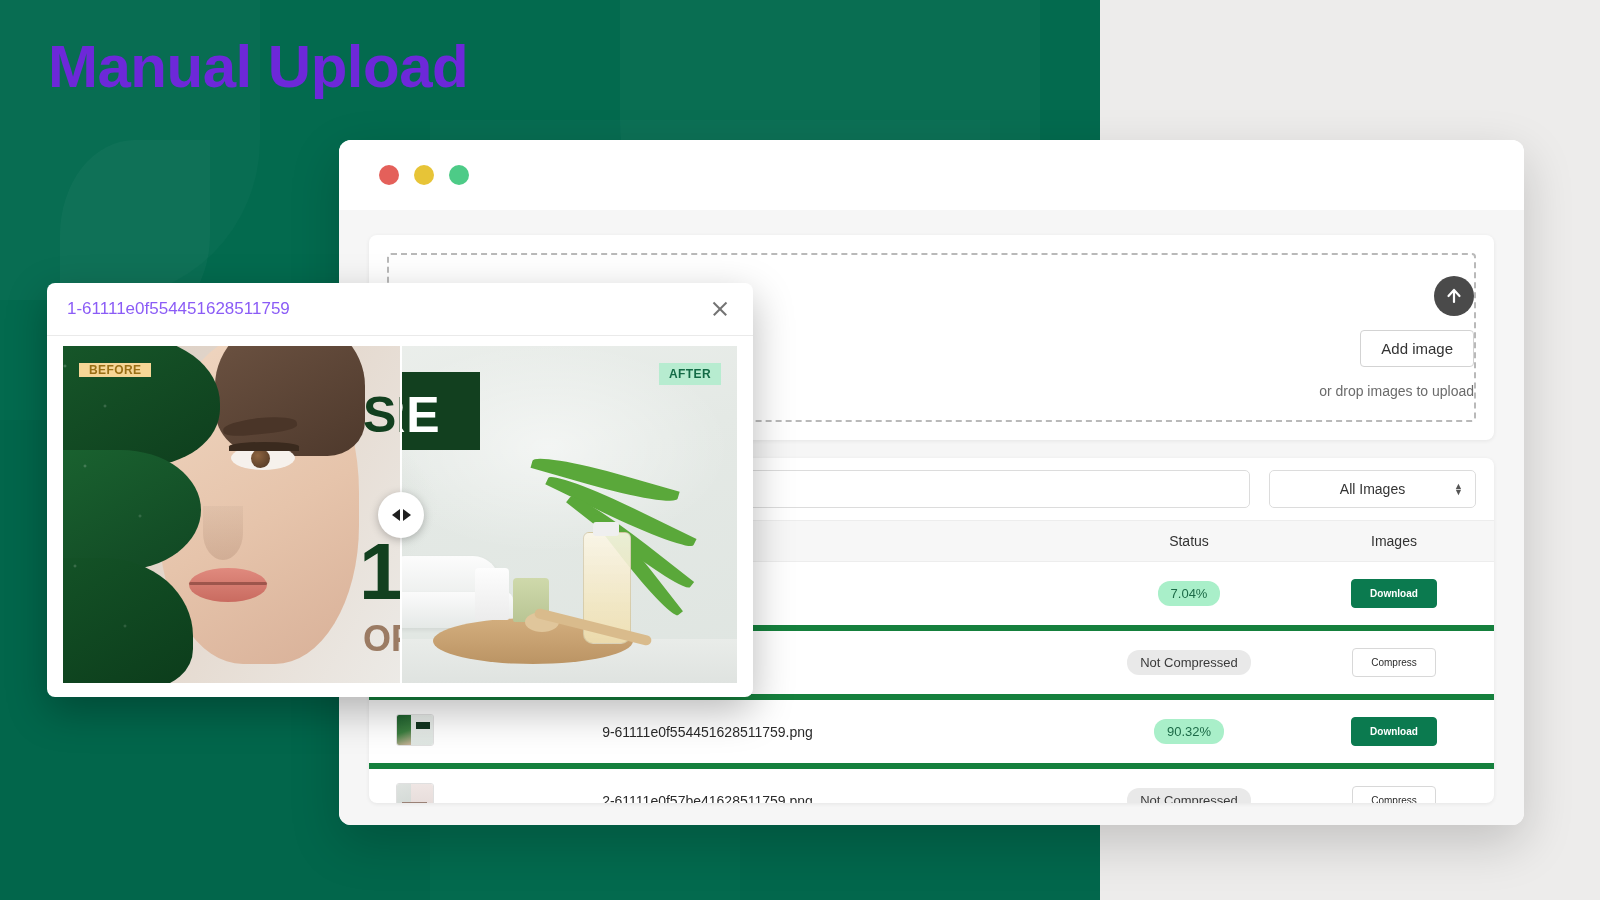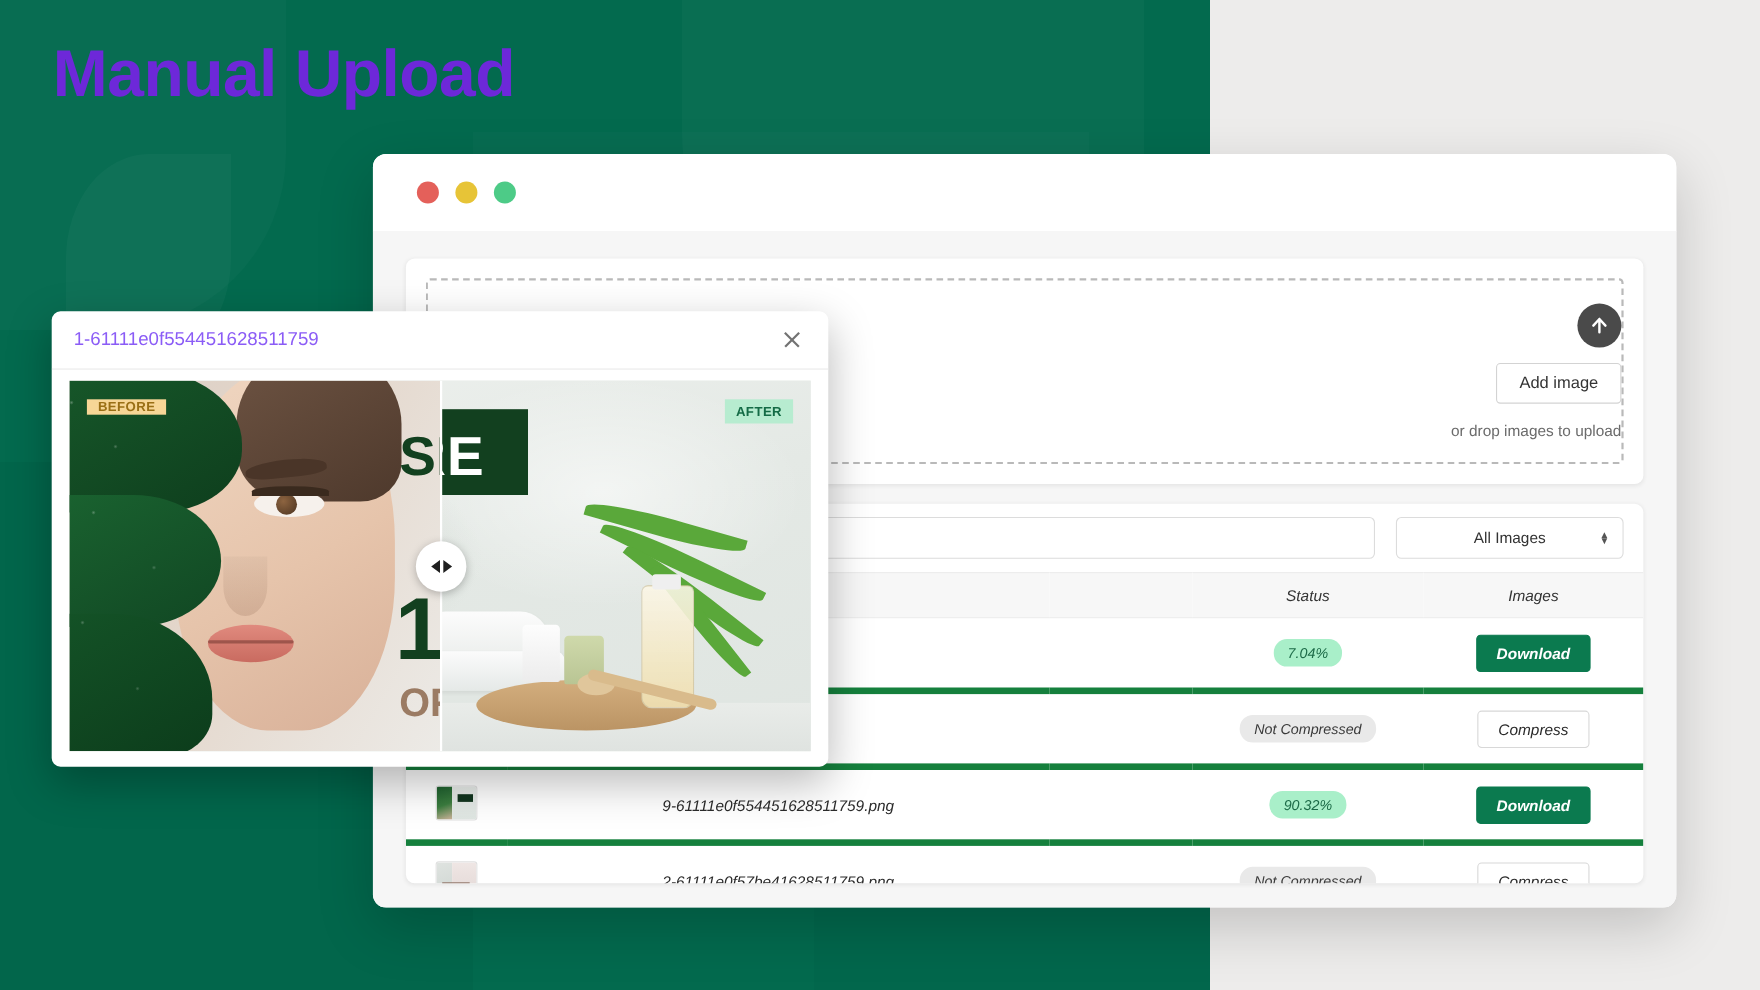--- a/index.html
+++ b/index.html
@@ -98,21 +98,21 @@
   #filter-select{
     position:relative;width:205px;height:36px;border:1px solid #dcdcdc;
     border-radius:5px;background:#fff;display:flex;align-items:center;
     justify-content:center;font-size:14px;color:#333;cursor:pointer;
   }
   #filter-select .stepper{
     position:absolute;right:12px;top:50%;transform:translateY(-50%);
     display:flex;flex-direction:column;line-height:6px;color:#555;font-size:9px;
   }
 
-  table#file-table{width:100%;border-collapse:collapse;table-layout:fixed;font-style:italic;}
+  table#file-table{width:100%;border-collapse:collapse;table-layout:fixed;}
   table#file-table thead th{
     background:#f7f7f7;border-top:1px solid #ededed;border-bottom:1px solid #ededed;
     font-size:14px;font-weight:normal;color:#333;padding:12px 0;text-align:center;
   }
   th.col-thumb{width:92px;}
   th.col-name{width:auto;text-align:left!important;padding-left:18px!important;}
   th.col-size{width:130px;}
   th.col-status{width:210px;}
   th.col-action{width:200px;}
   table#file-table tbody td{
@@ -132,21 +132,21 @@
   .thumb.alt .tr{background:linear-gradient(180deg,#efe6e4,#e3d8d6);}
   .thumb.alt .band{background:#9a8176;top:60%;height:16%;left:14%;width:70%;}
 
   .badge{
     display:inline-block;padding:5px 13px;border-radius:12px;font-size:13px;
   }
   .badge.success{background:#a9efc9;color:#1d6b48;}
   .badge.neutral{background:#e9e9e9;color:#3a3a3a;}
 
   .btn-action{
-    display:inline-block;padding:8px 18px;border-radius:4px;font-size:14px;
+    display:inline-block;padding:8px 18px;border-radius:4px;font-size:10px;
     cursor:pointer;font-family:"Liberation Sans",sans-serif;
   }
   .btn-action.primary{background:#0b7a4f;color:#ffffff;border:1px solid #0b7a4f;font-weight:bold;}
   .btn-action.ghost{background:#ffffff;color:#2b2b2b;border:1px solid #d8d8d8;}
 
   
   #preview-modal{
     position:absolute;left:47px;top:283px;width:706px;height:414px;
     background:#ffffff;border-radius:8px;
     box-shadow:0 14px 40px rgba(0,0,0,.28);

